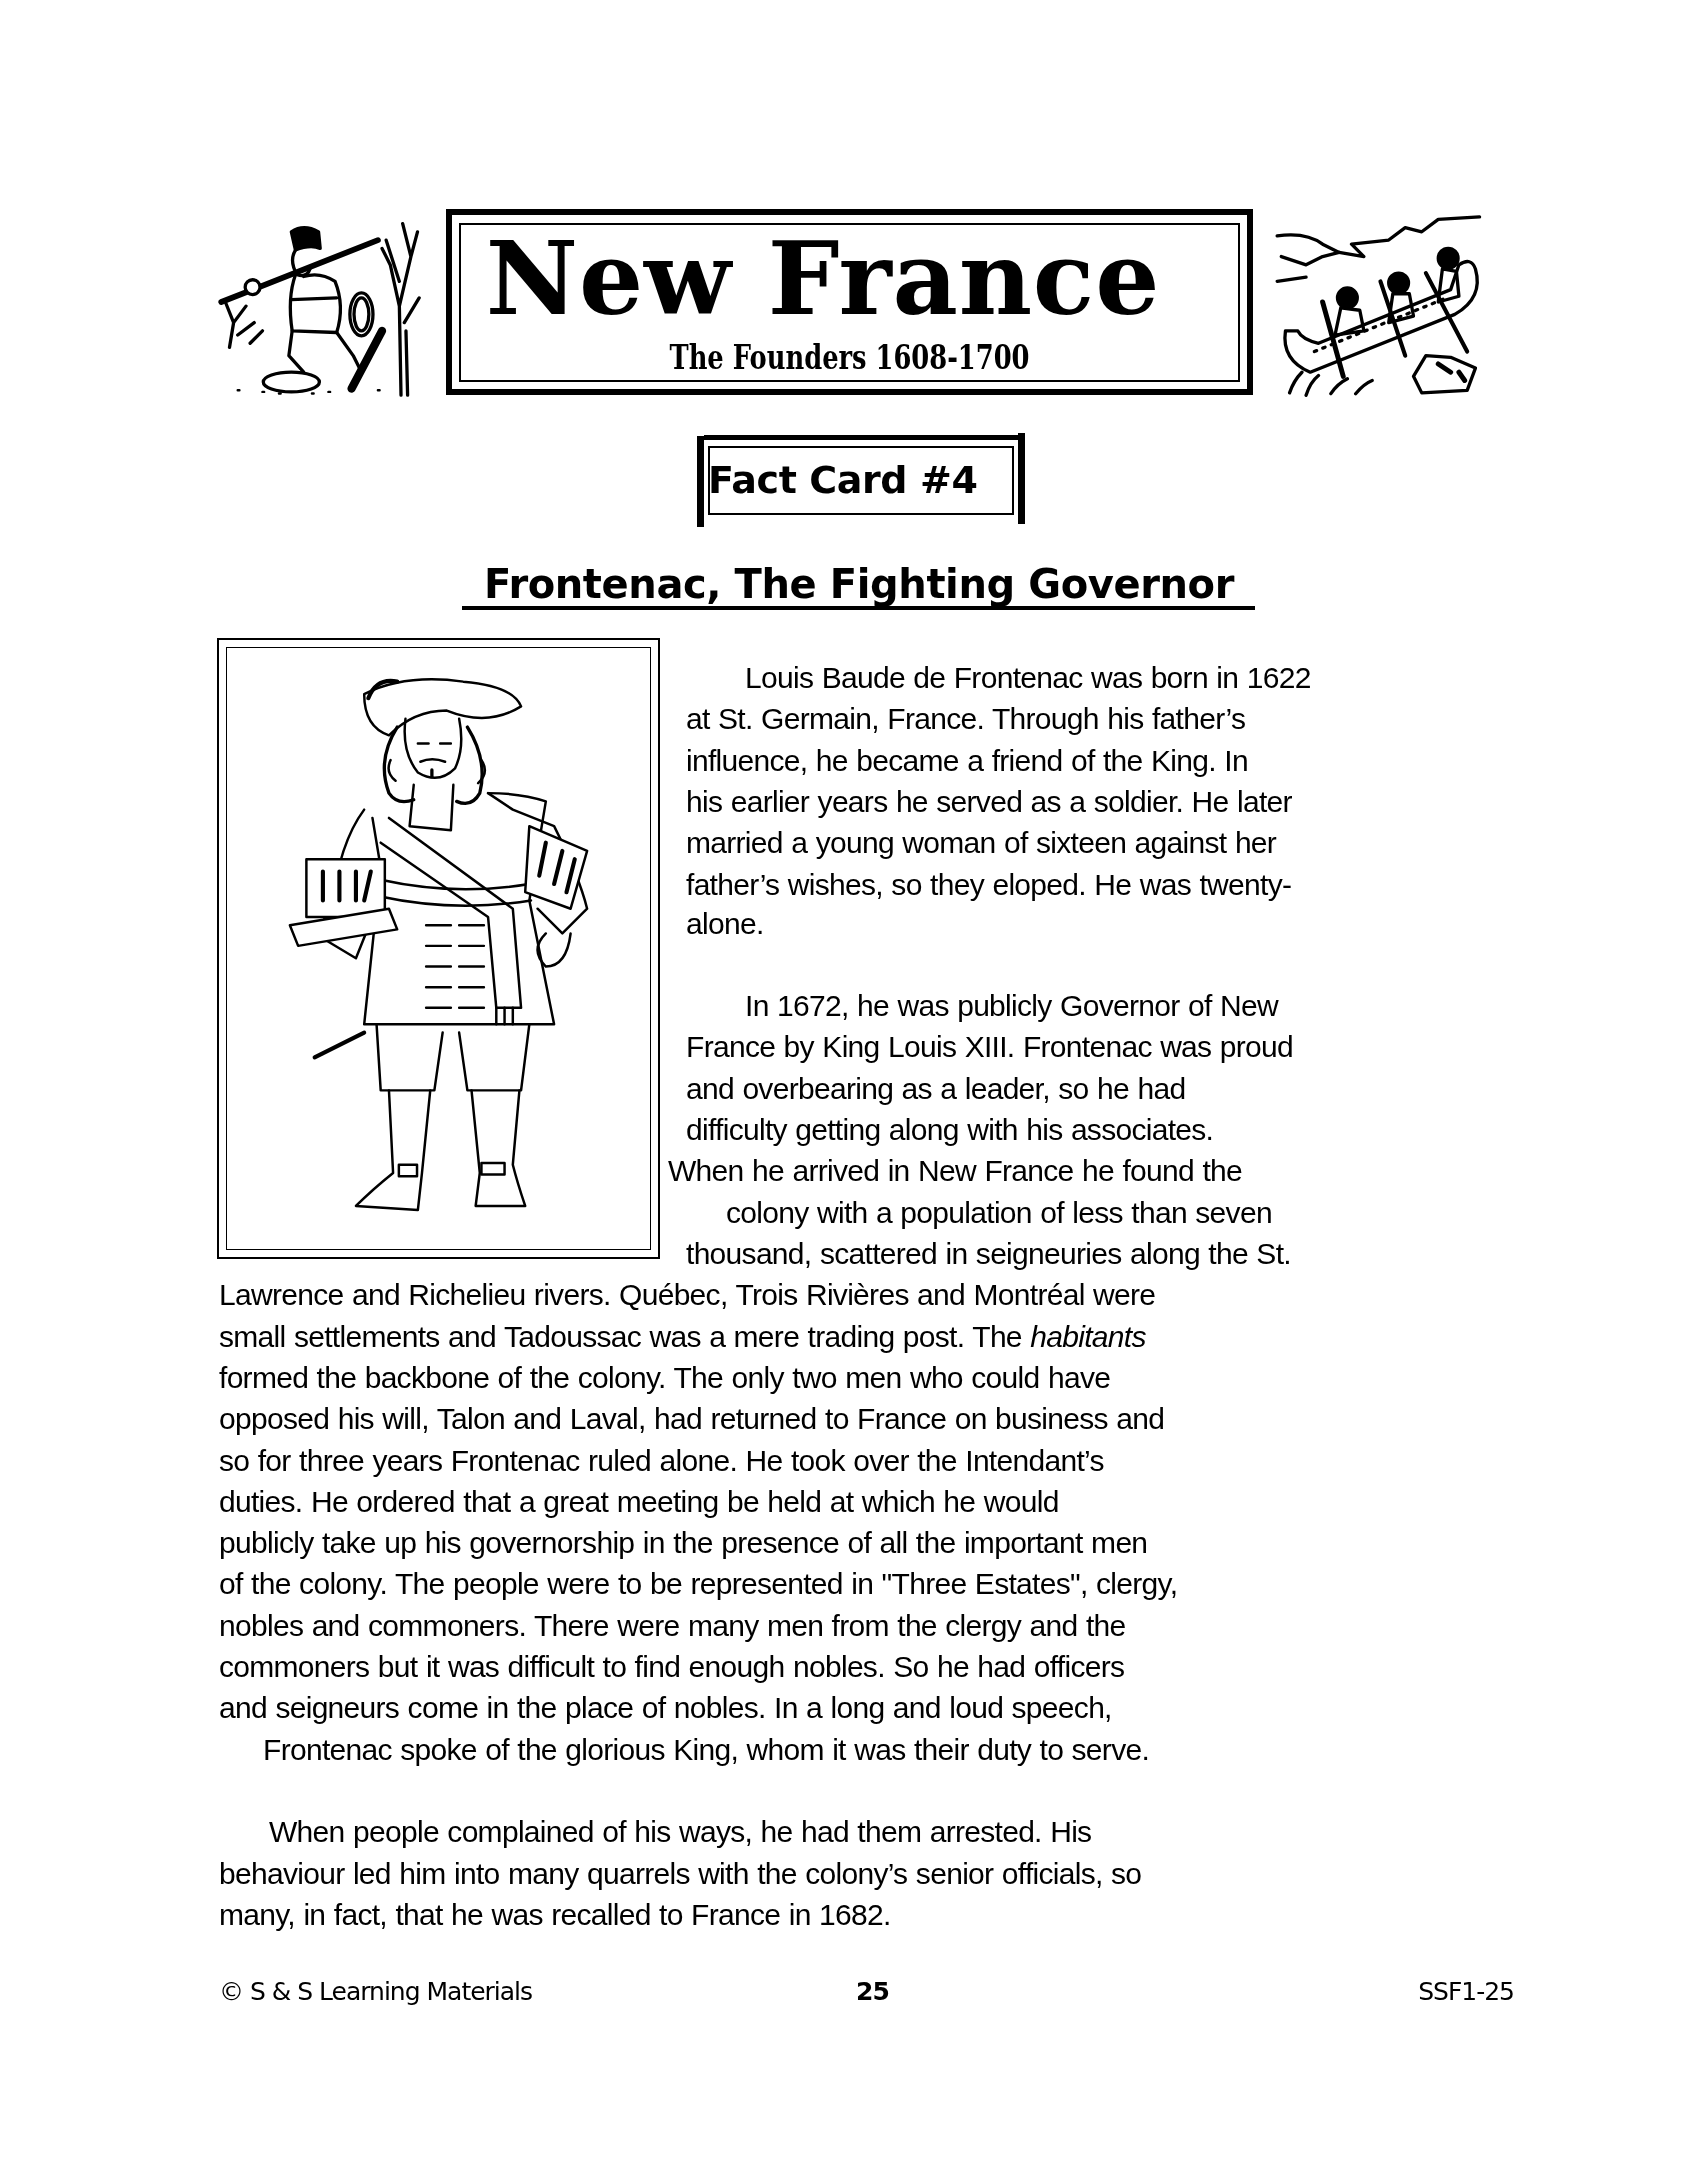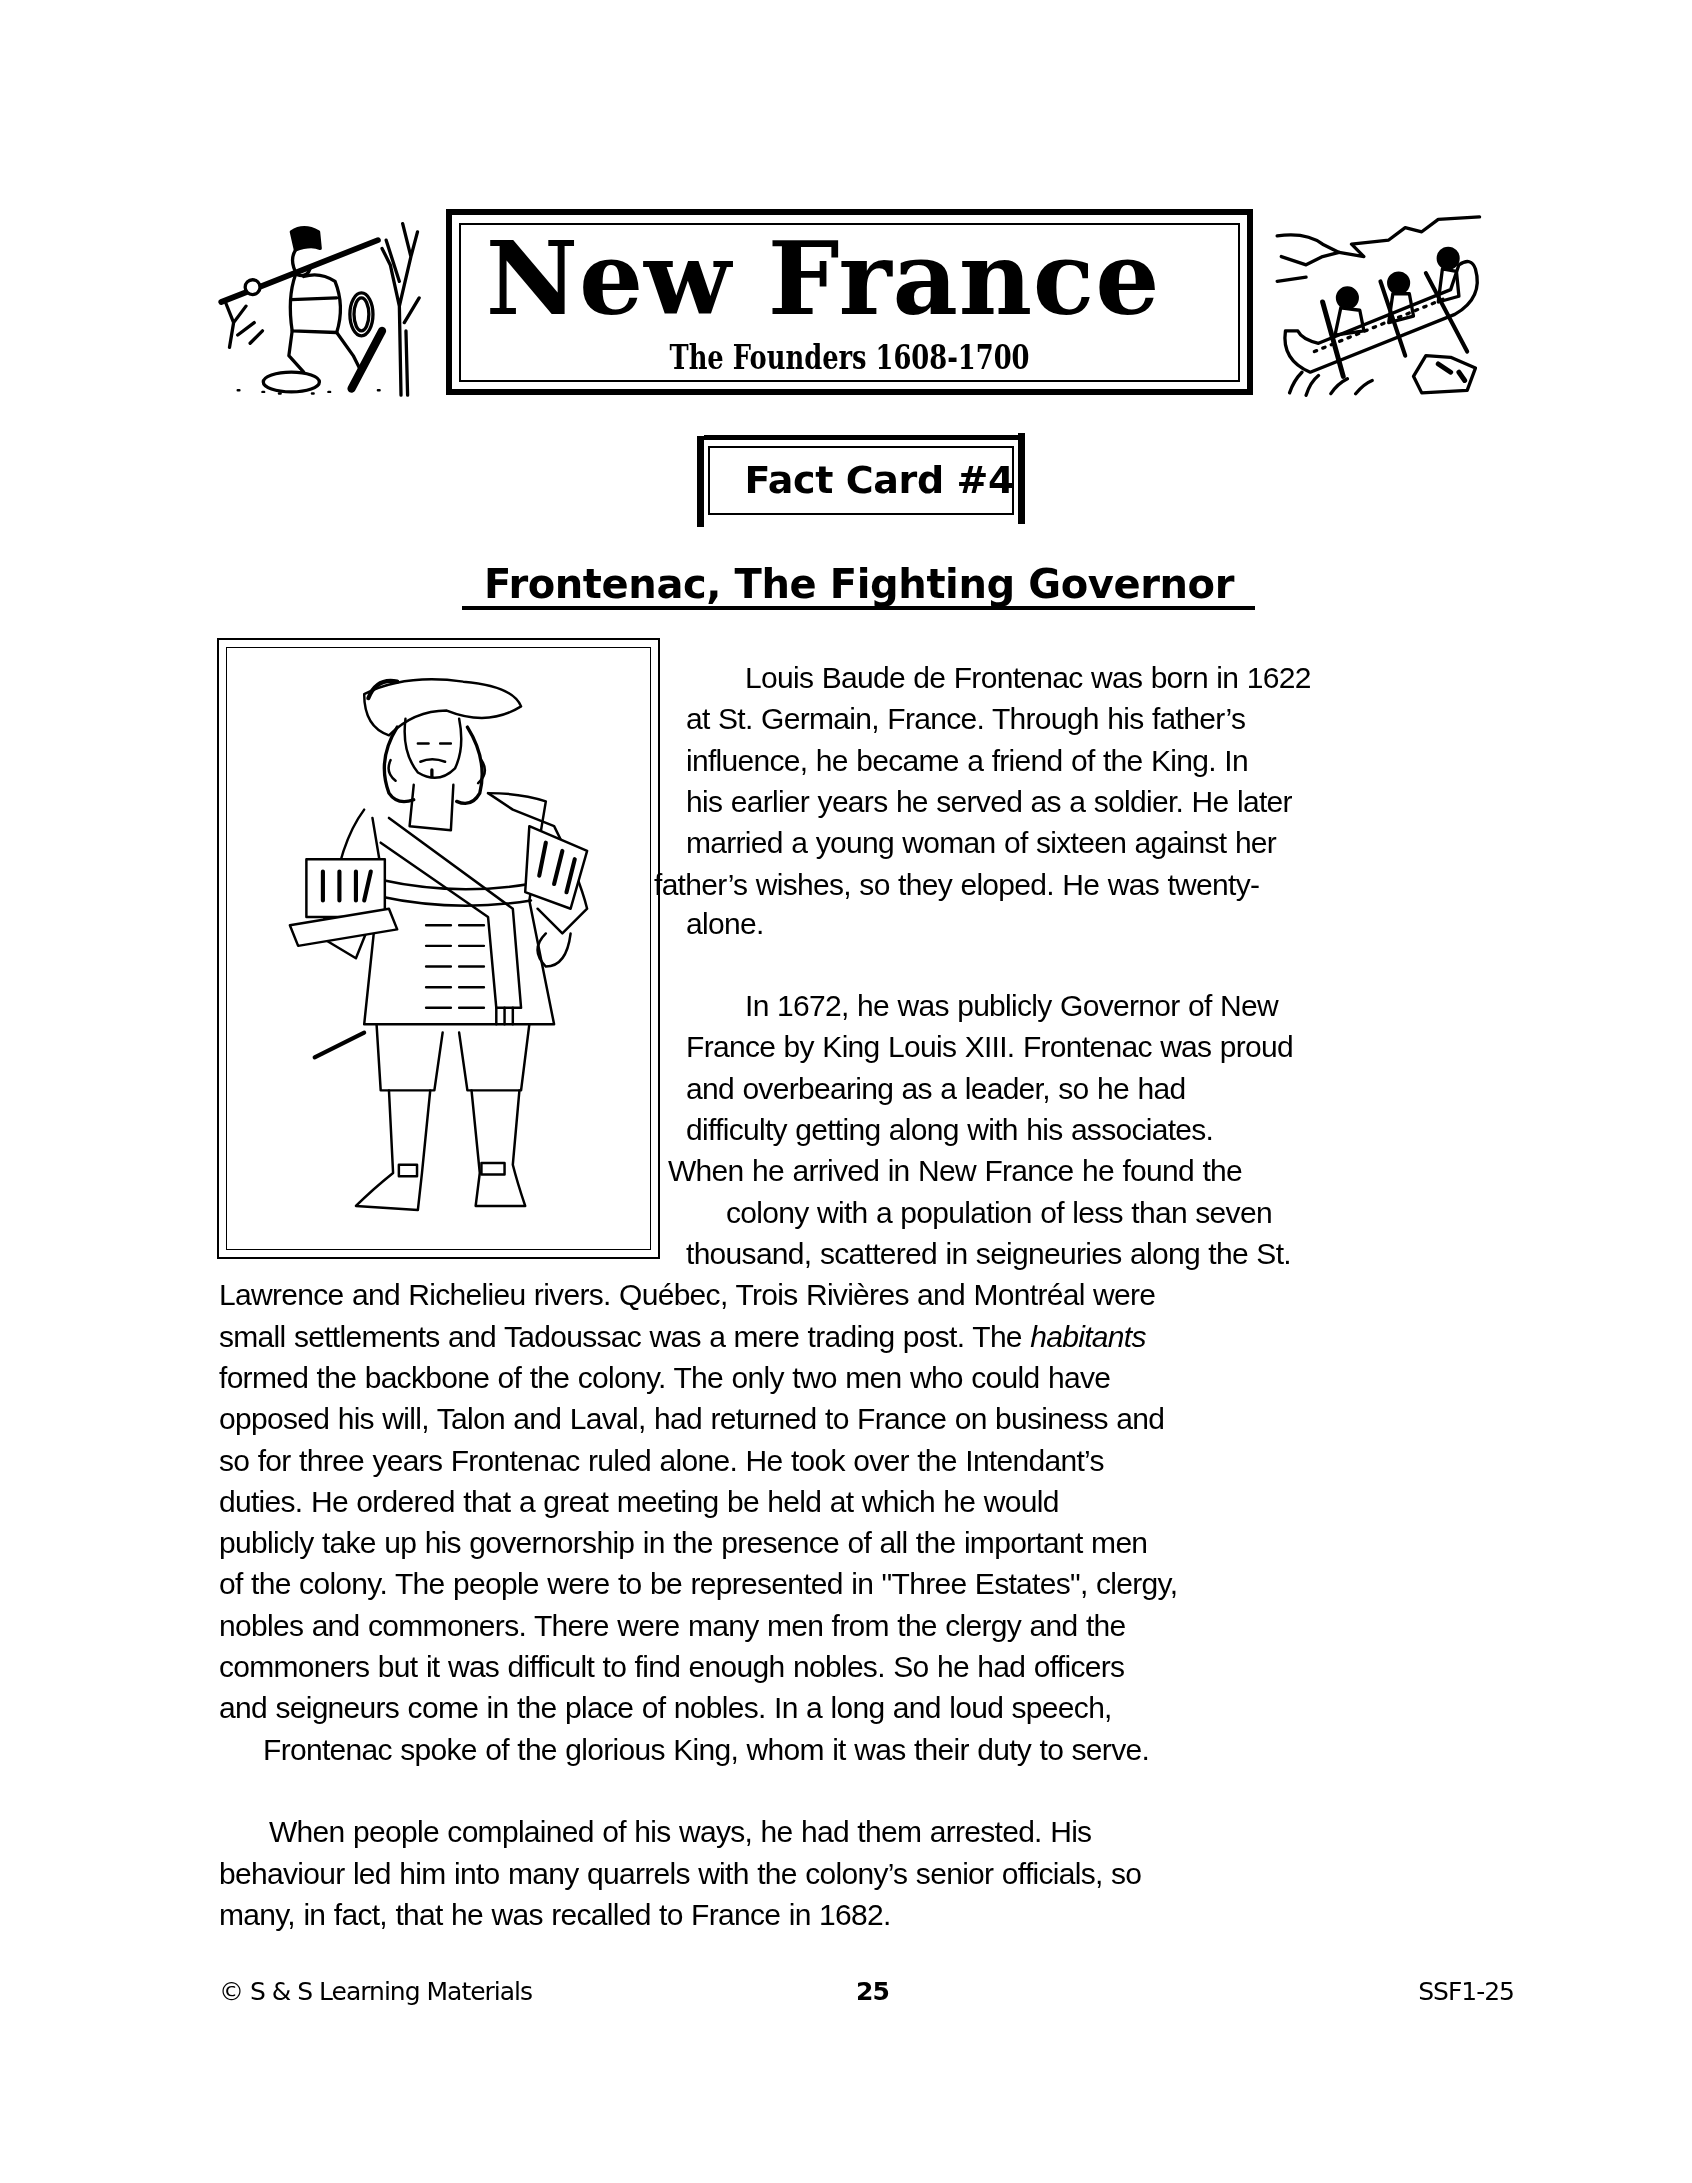--- a/index.html
+++ b/index.html
@@ -10,21 +10,21 @@
   #hdr-inner { left: 459px; top: 223px; width: 781px; height: 159px; border: 2.5px solid #000; box-sizing: border-box; }
   #hdr-title { left: 459px; top: 217px; width: 728px; text-align: center; font-family: "DejaVu Serif", serif; font-weight: bold; font-size: 101px; line-height: 124px; letter-spacing: 0.8px; }
   #hdr-sub { left: 459px; top: 335px; width: 781px; text-align: center; font-family: "DejaVu Serif", serif; font-weight: bold; font-size: 33px; line-height: 46px; transform: scaleX(0.78); letter-spacing: 0px; }
   #illus-left { left: 213px; top: 207px; width: 221px; height: 190px; }
   #illus-right { left: 1273px; top: 207px; width: 219px; height: 190px; }
   
   #fc-bar-left { left: 697px; top: 436px; width: 7.4px; height: 91px; background: #000; }
   #fc-bar-right { left: 1018px; top: 433px; width: 7.4px; height: 91px; background: #000; }
   #fc-top { left: 704px; top: 435px; width: 316px; height: 5px; background: #000; }
   #fc-box { left: 708px; top: 446px; width: 306px; height: 69px; border: 2.5px solid #000; box-sizing: border-box; }
-  #fc-label { left: 708px; top: 446px; width: 306px; height: 69px; line-height: 69px; text-align: right; font-family: "DejaVu Sans", sans-serif; font-weight: bold; font-size: 38px; letter-spacing: -0.4px; }
+  #fc-label { left: 708px; top: 446px; width: 306px; height: 69px; line-height: 69px; text-align: left; font-family: "DejaVu Sans", sans-serif; font-weight: bold; font-size: 38px; letter-spacing: -0.4px; }
   
   #art-title { left: 446px; top: 559px; width: 826px; text-align: center; font-family: "DejaVu Sans", sans-serif; font-weight: bold; font-size: 40px; line-height: 50px; letter-spacing: -0.4px; }
   #art-underline { left: 462px; top: 606px; width: 793px; height: 4.1px; background: #000; }
   
   #portrait-outer { left: 217px; top: 638px; width: 443px; height: 621px; border: 2.5px solid #000; box-sizing: border-box; }
   #portrait-inner { left: 226px; top: 647px; width: 425px; height: 603px; border: 1.7px solid #000; box-sizing: border-box; }
   #portrait-svg { left: 240px; top: 661px; width: 397px; height: 578px; }
   
   .line { position: absolute; font-family: Liberation Sans, sans-serif; font-size: 30px; line-height: 41px; white-space: nowrap; letter-spacing: -0.7px; word-spacing: 0.8px; }
   .line em { font-style: italic; }
@@ -151,21 +151,21 @@
     <rect x="192" y="610" width="22" height="14"></rect>
     <rect x="292" y="608" width="28" height="14"></rect>
   </svg>
 </div>
 
 <div class="line" style="left:745px; top:657px;">Louis Baude de Frontenac was born in 1622</div>
 <div class="line" style="left:686px; top:698px;">at St. Germain, France.  Through his father’s</div>
 <div class="line" style="left:686px; top:740px;">influence, he became a friend of the King.  In</div>
 <div class="line" style="left:686px; top:781px;">his earlier years he served as a soldier.  He later</div>
 <div class="line" style="left:686px; top:822px;">married a young woman of sixteen against her</div>
-<div class="line" style="left:654px; top:864px;">father’s wishes, so they eloped.  He was twenty-</div>
+<div class="line" style="left:686px; top:864px;">father’s wishes, so they eloped.  He was twenty-</div>
 <div class="line" style="left:686px; top:903px;">alone.</div>
 
 <div class="line" style="left:745px; top:985px;">In 1672, he was publicly Governor of New</div>
 <div class="line" style="left:686px; top:1026px;">France by King Louis XIII.  Frontenac was proud</div>
 <div class="line" style="left:686px; top:1068px;">and overbearing as a leader, so he had</div>
 <div class="line" style="left:686px; top:1109px;">difficulty getting along with his associates.</div>
 <div class="line" style="left:668px; top:1150px;">When he arrived in New France he found the</div>
 <div class="line" style="left:726px; top:1192px;">colony with a population of less than seven</div>
 <div class="line" style="left:686px; top:1233px;">thousand, scattered in seigneuries along the St.</div>
 <div class="line" style="left:219px; top:1274px;">Lawrence and Richelieu rivers.  Québec, Trois Rivières and Montréal were</div>

